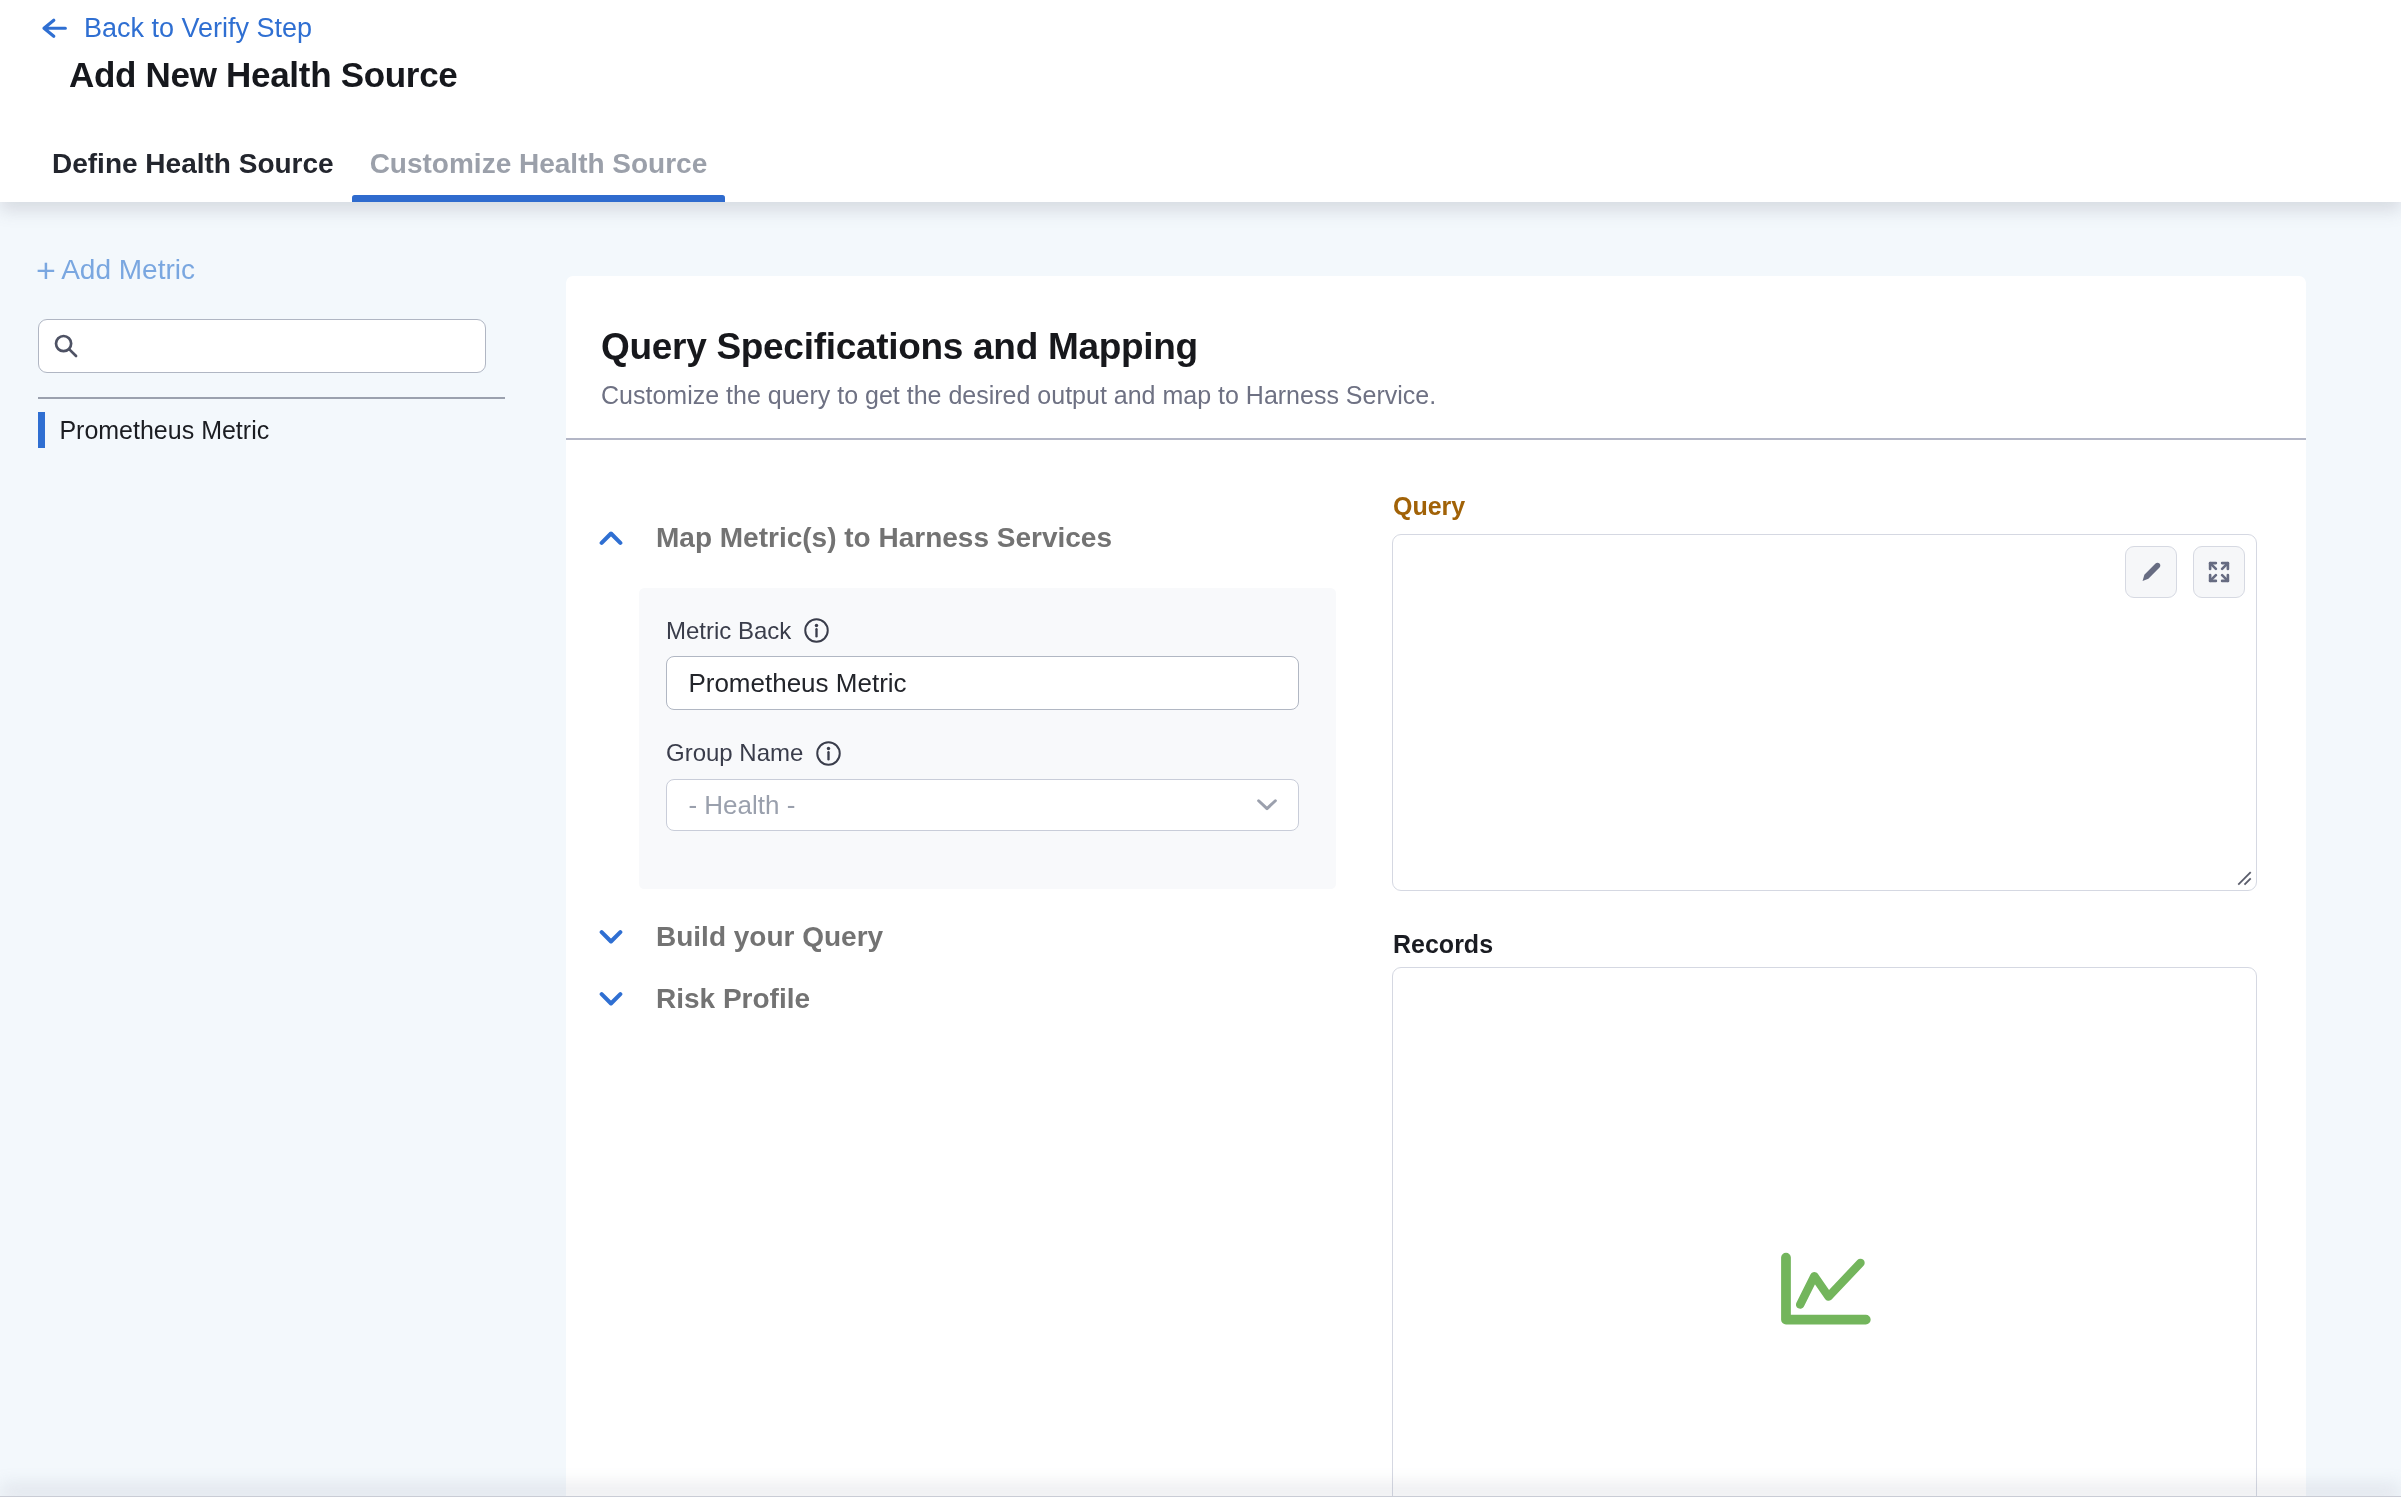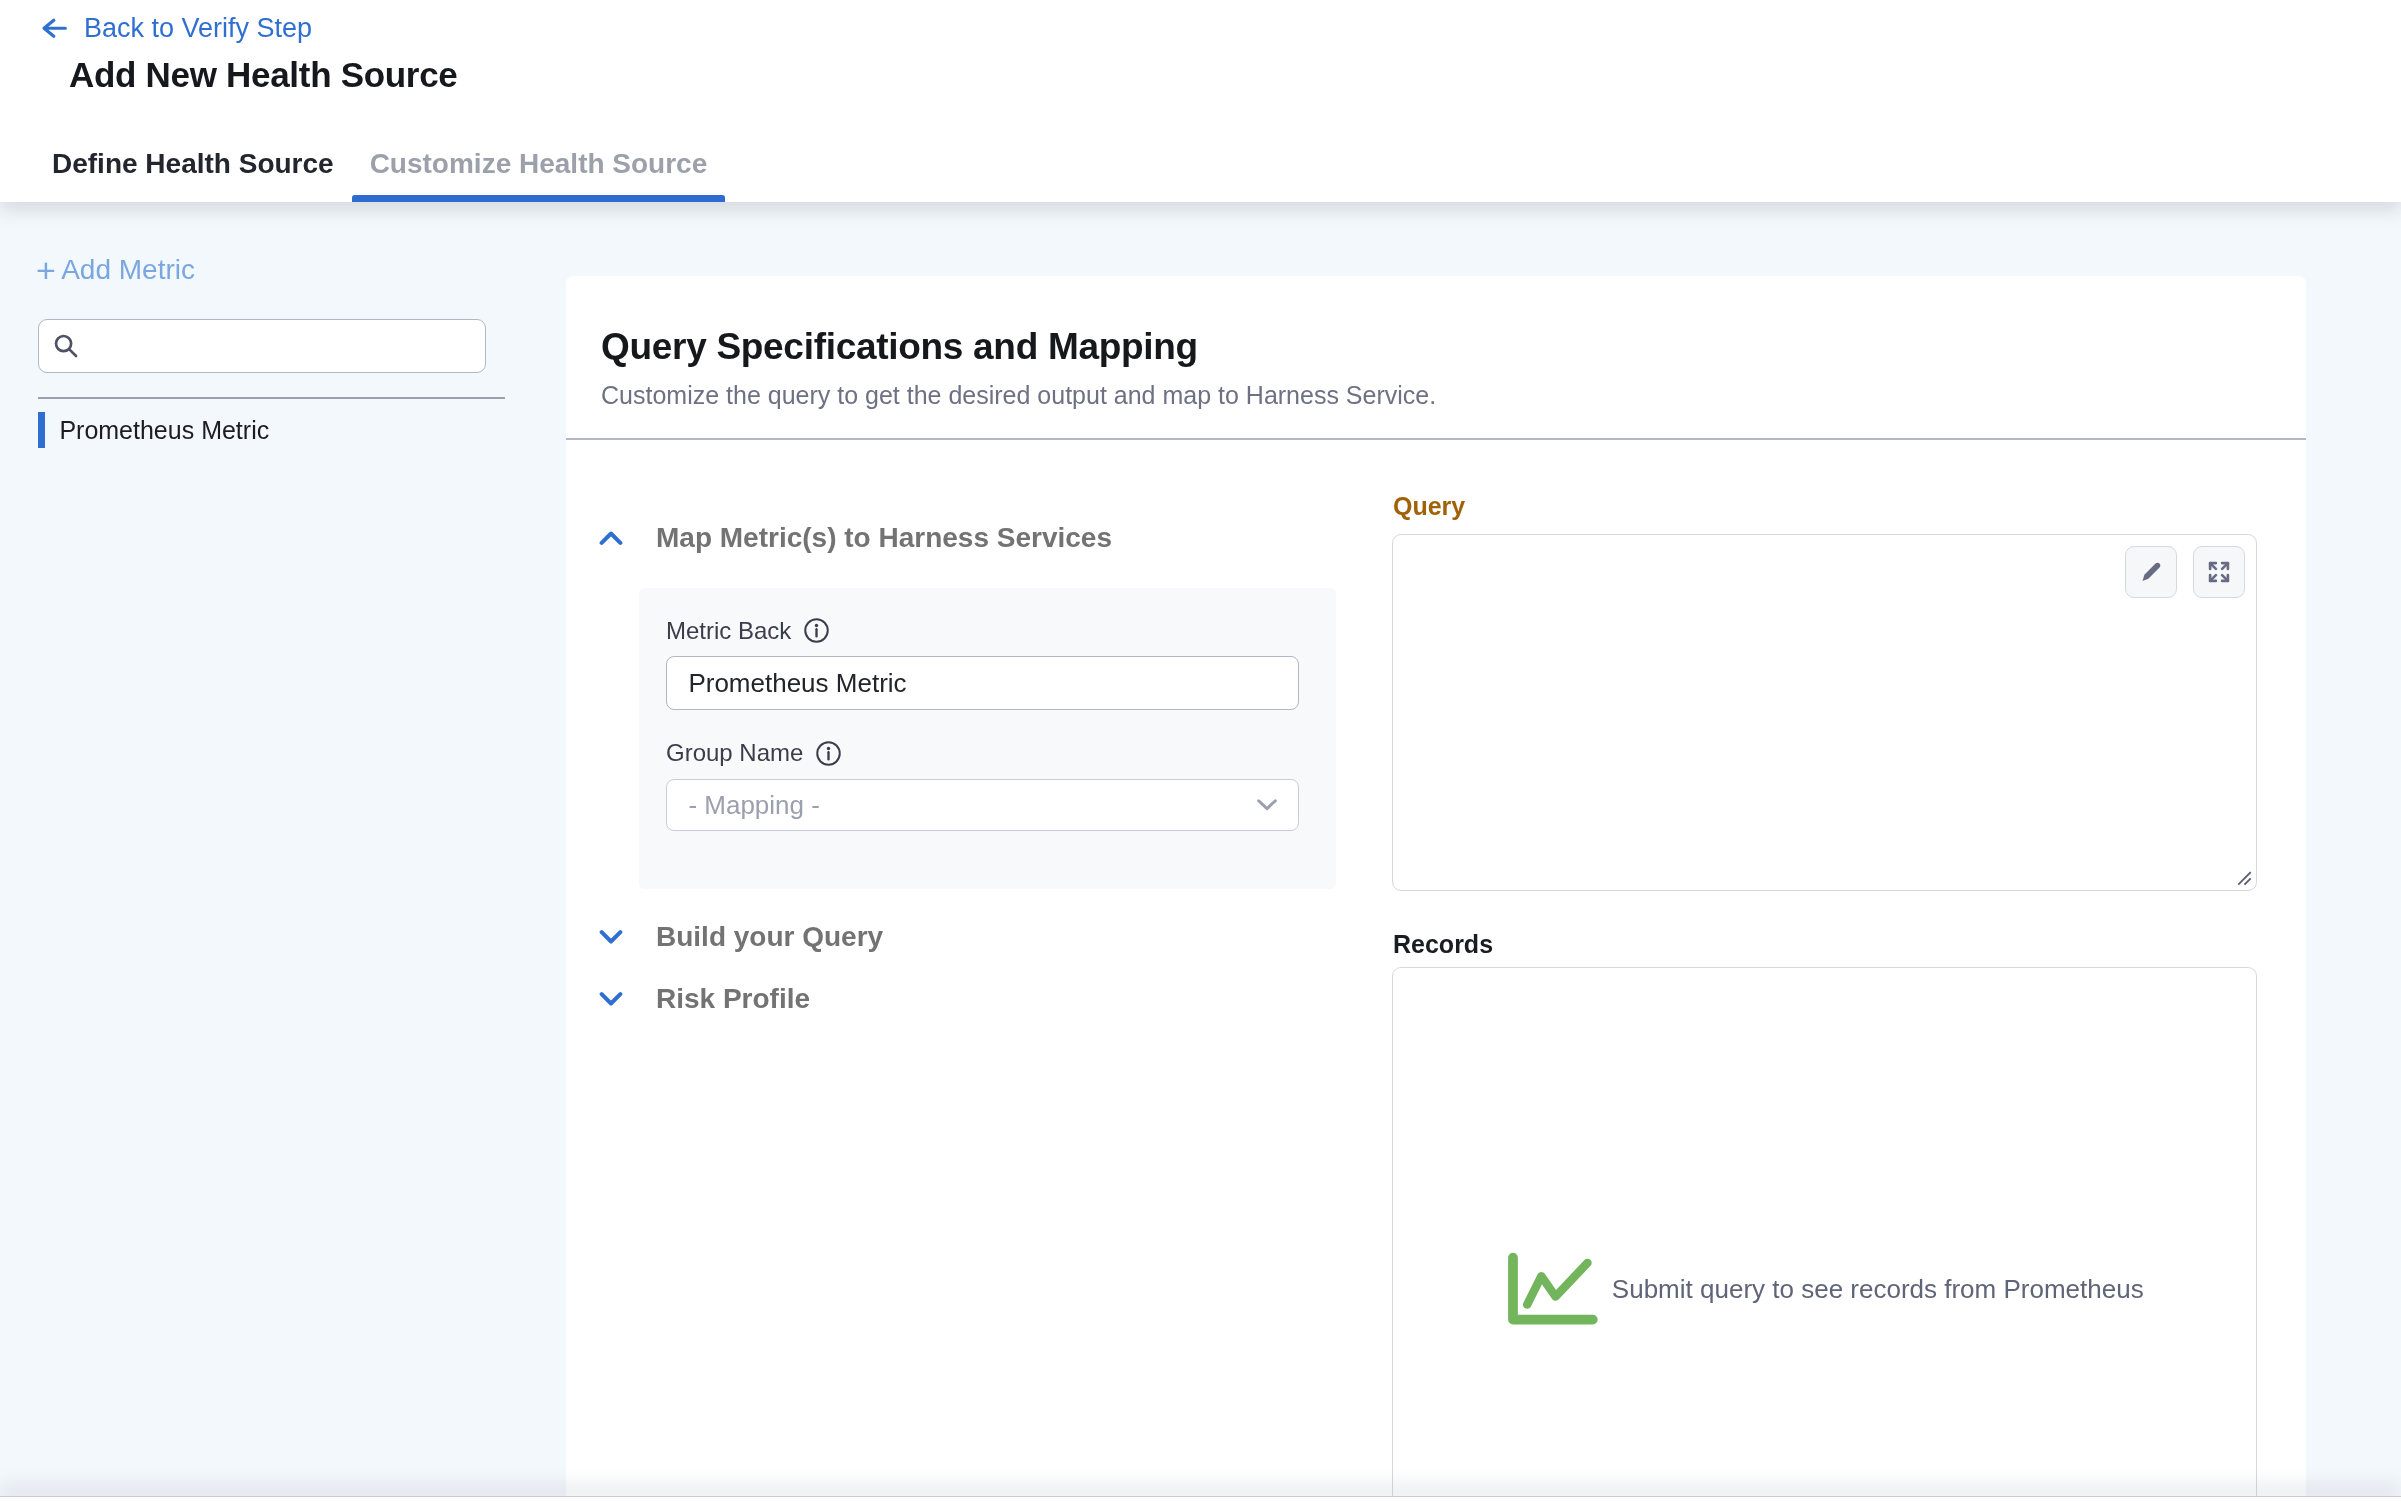--- a/index.html
+++ b/index.html
@@ -154,21 +154,21 @@
     <input class="text-input" type="text" value="Prometheus Metric" style="">
     <div class="field-label lab-group">
       <span>Group Name</span>
       <svg width="27" height="27" viewBox="0 0 30 30">
         <circle cx="15" cy="15" r="12.5" stroke="#3a3d4b" stroke-width="2.2" fill="none"></circle>
         <circle cx="15" cy="9.4" r="1.9" fill="#3a3d4b"></circle>
         <line x1="15" y1="13.5" x2="15" y2="21.5" stroke="#3a3d4b" stroke-width="2.6" stroke-linecap="round"></line>
       </svg>
     </div>
     <div class="select-box">
-      <span class="ph">- Mapping -</span>
+      <span class="ph">- Health -</span>
       <svg width="22" height="13.4" viewBox="0 0 25 15">
         <polyline points="3,3 12.5,12 22,3" stroke="#9ba0ad" stroke-width="3.4" fill="none" stroke-linecap="round" stroke-linejoin="round"></polyline>
       </svg>
     </div>
   </div>
 
   <div class="section-row row-build">
     <svg width="24" height="16" viewBox="0 0 27 18">
       <polyline points="3,3.5 13.5,14 24,3.5" stroke="#2f6fd2" stroke-width="4.6" fill="none" stroke-linecap="round" stroke-linejoin="round"></polyline>
     </svg>
@@ -212,19 +212,18 @@
     </svg>
   </div>
 
   <div class="records-label">Records</div>
   <div class="records-box">
     <div class="records-empty">
       <svg width="94" height="77" viewBox="0 0 106 86">
         <path d="M9 7 V77 H99" stroke="#73b55c" stroke-width="11" fill="none" stroke-linecap="round" stroke-linejoin="round"></path>
         <polyline points="25,60 41,28 57,51 93,13" stroke="#73b55c" stroke-width="9.5" fill="none" stroke-linecap="round" stroke-linejoin="round"></polyline>
       </svg>
-      <span class="msg">Submit query to see records from Prometheus</span>
     </div>
   </div>
 </div>
 
 <div class="footer-strip"></div>
 
 
 </body></html>

